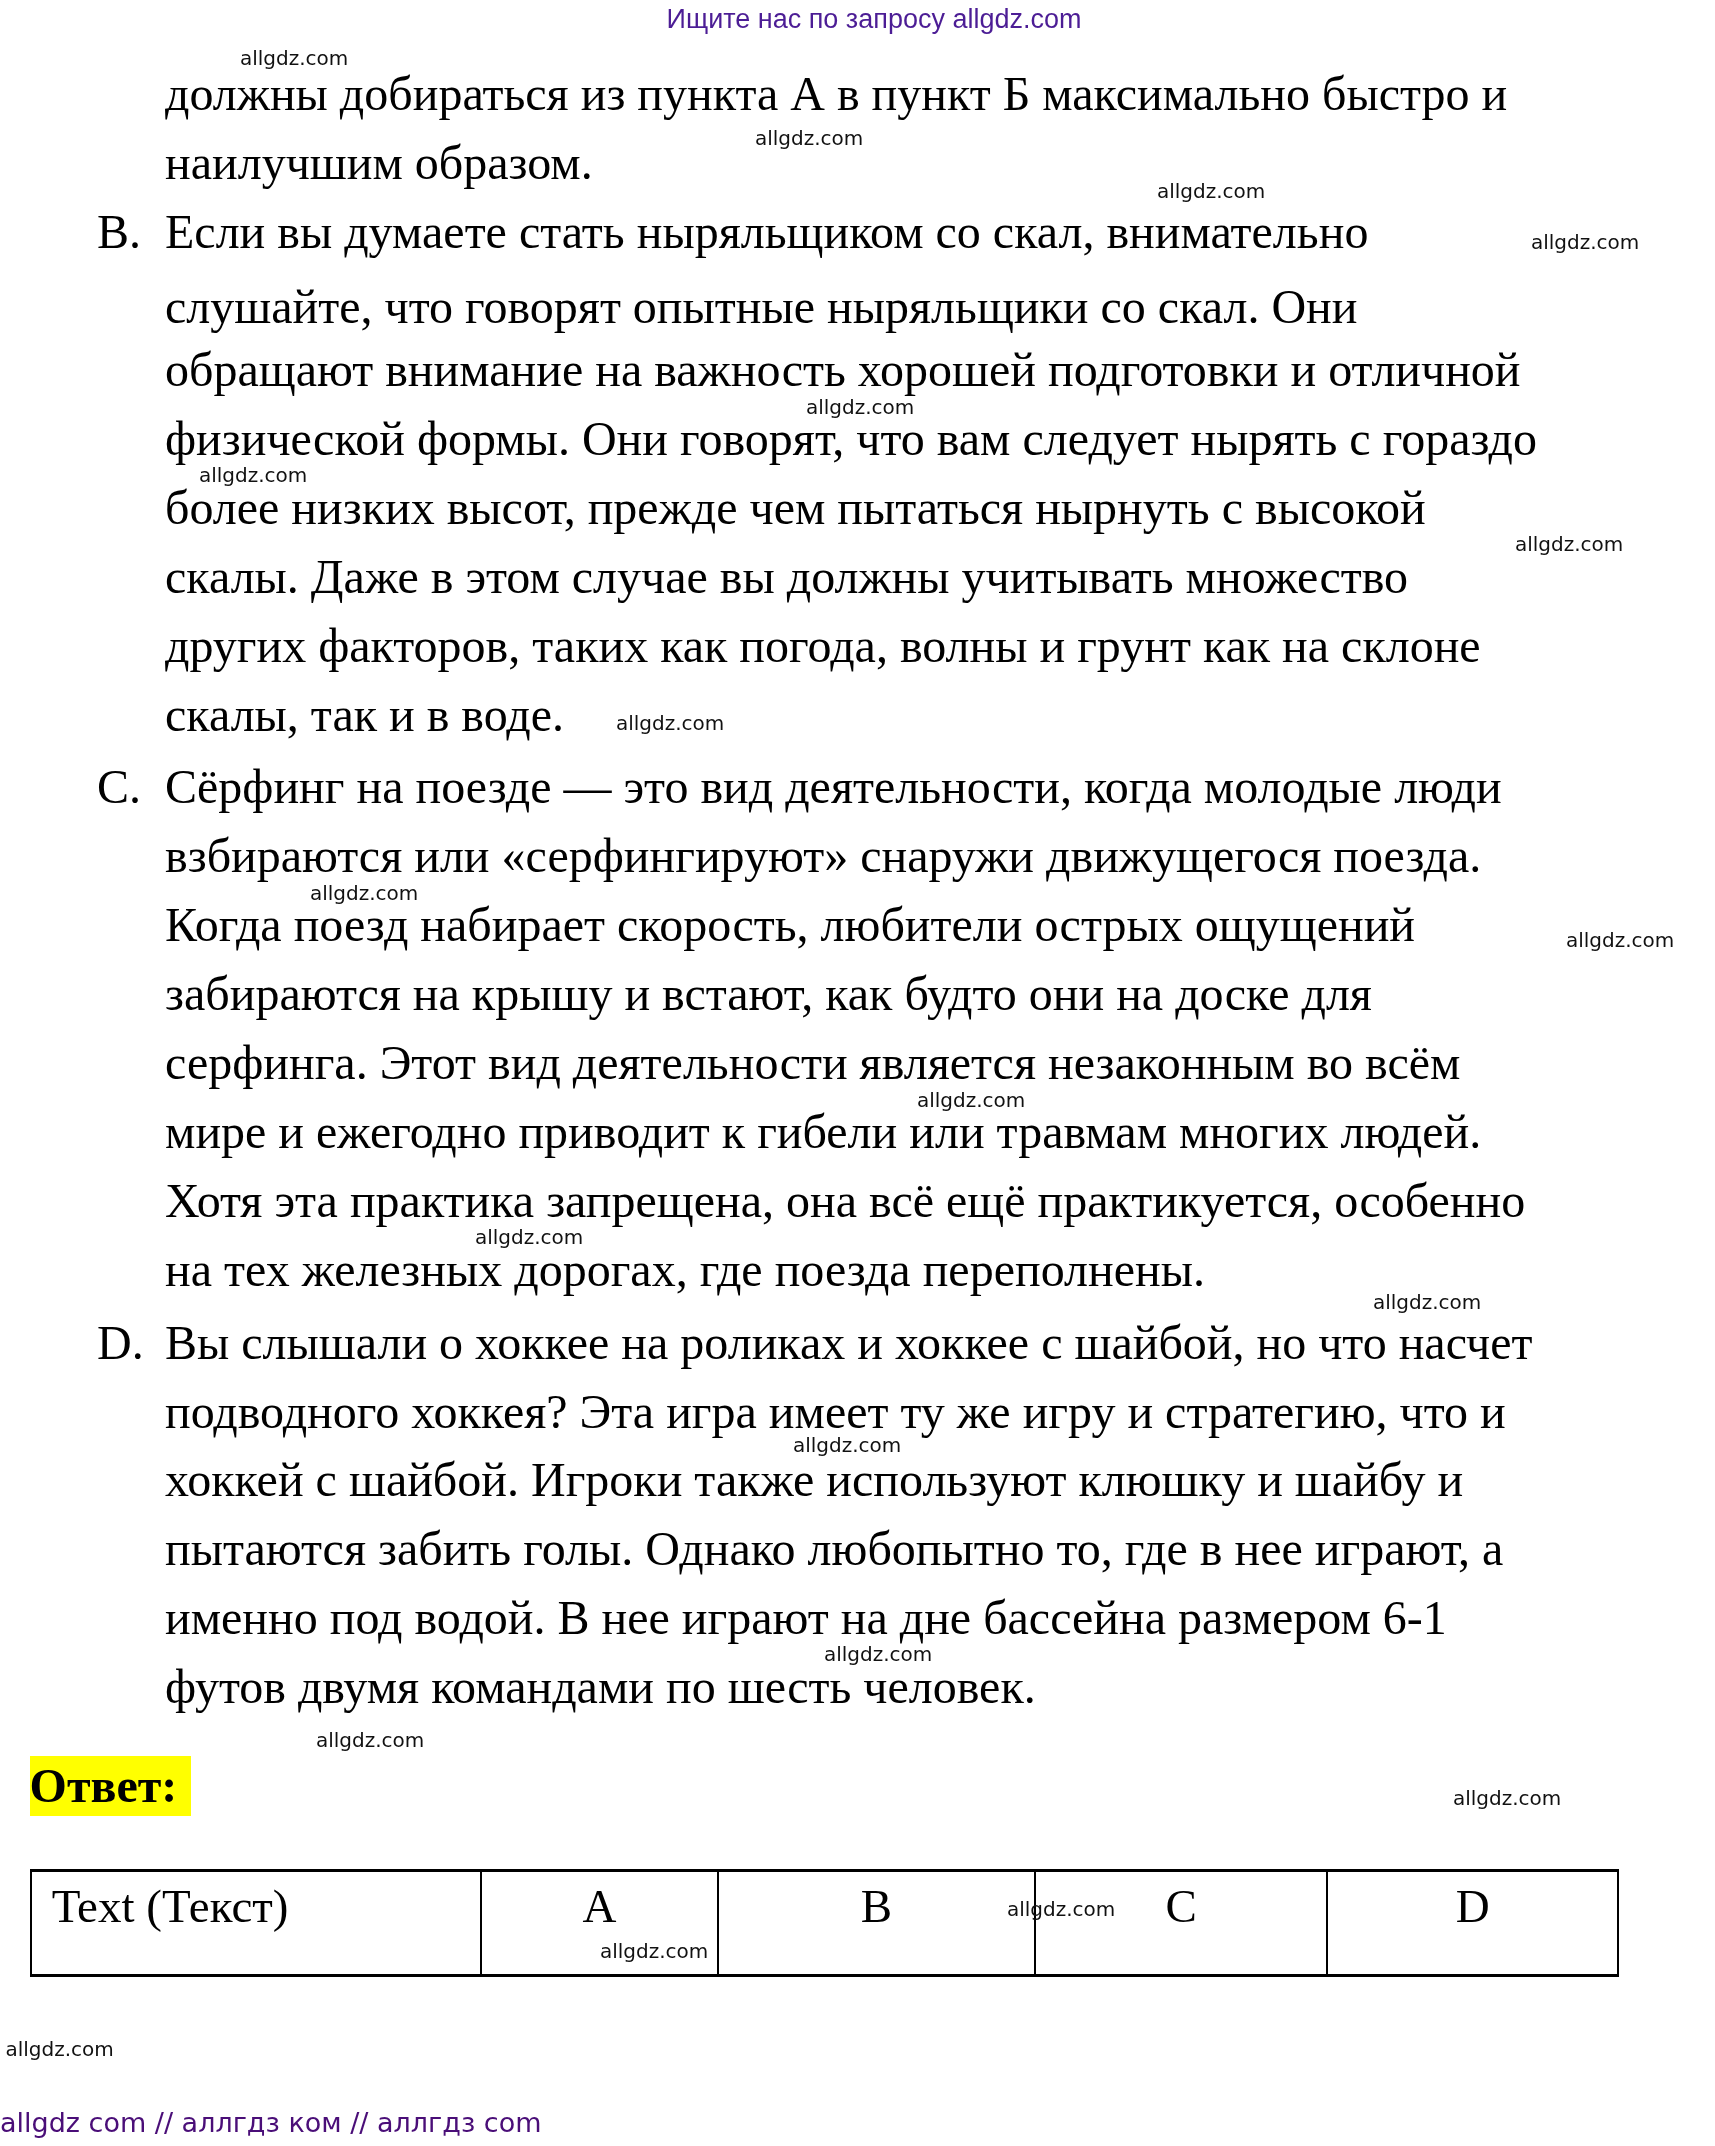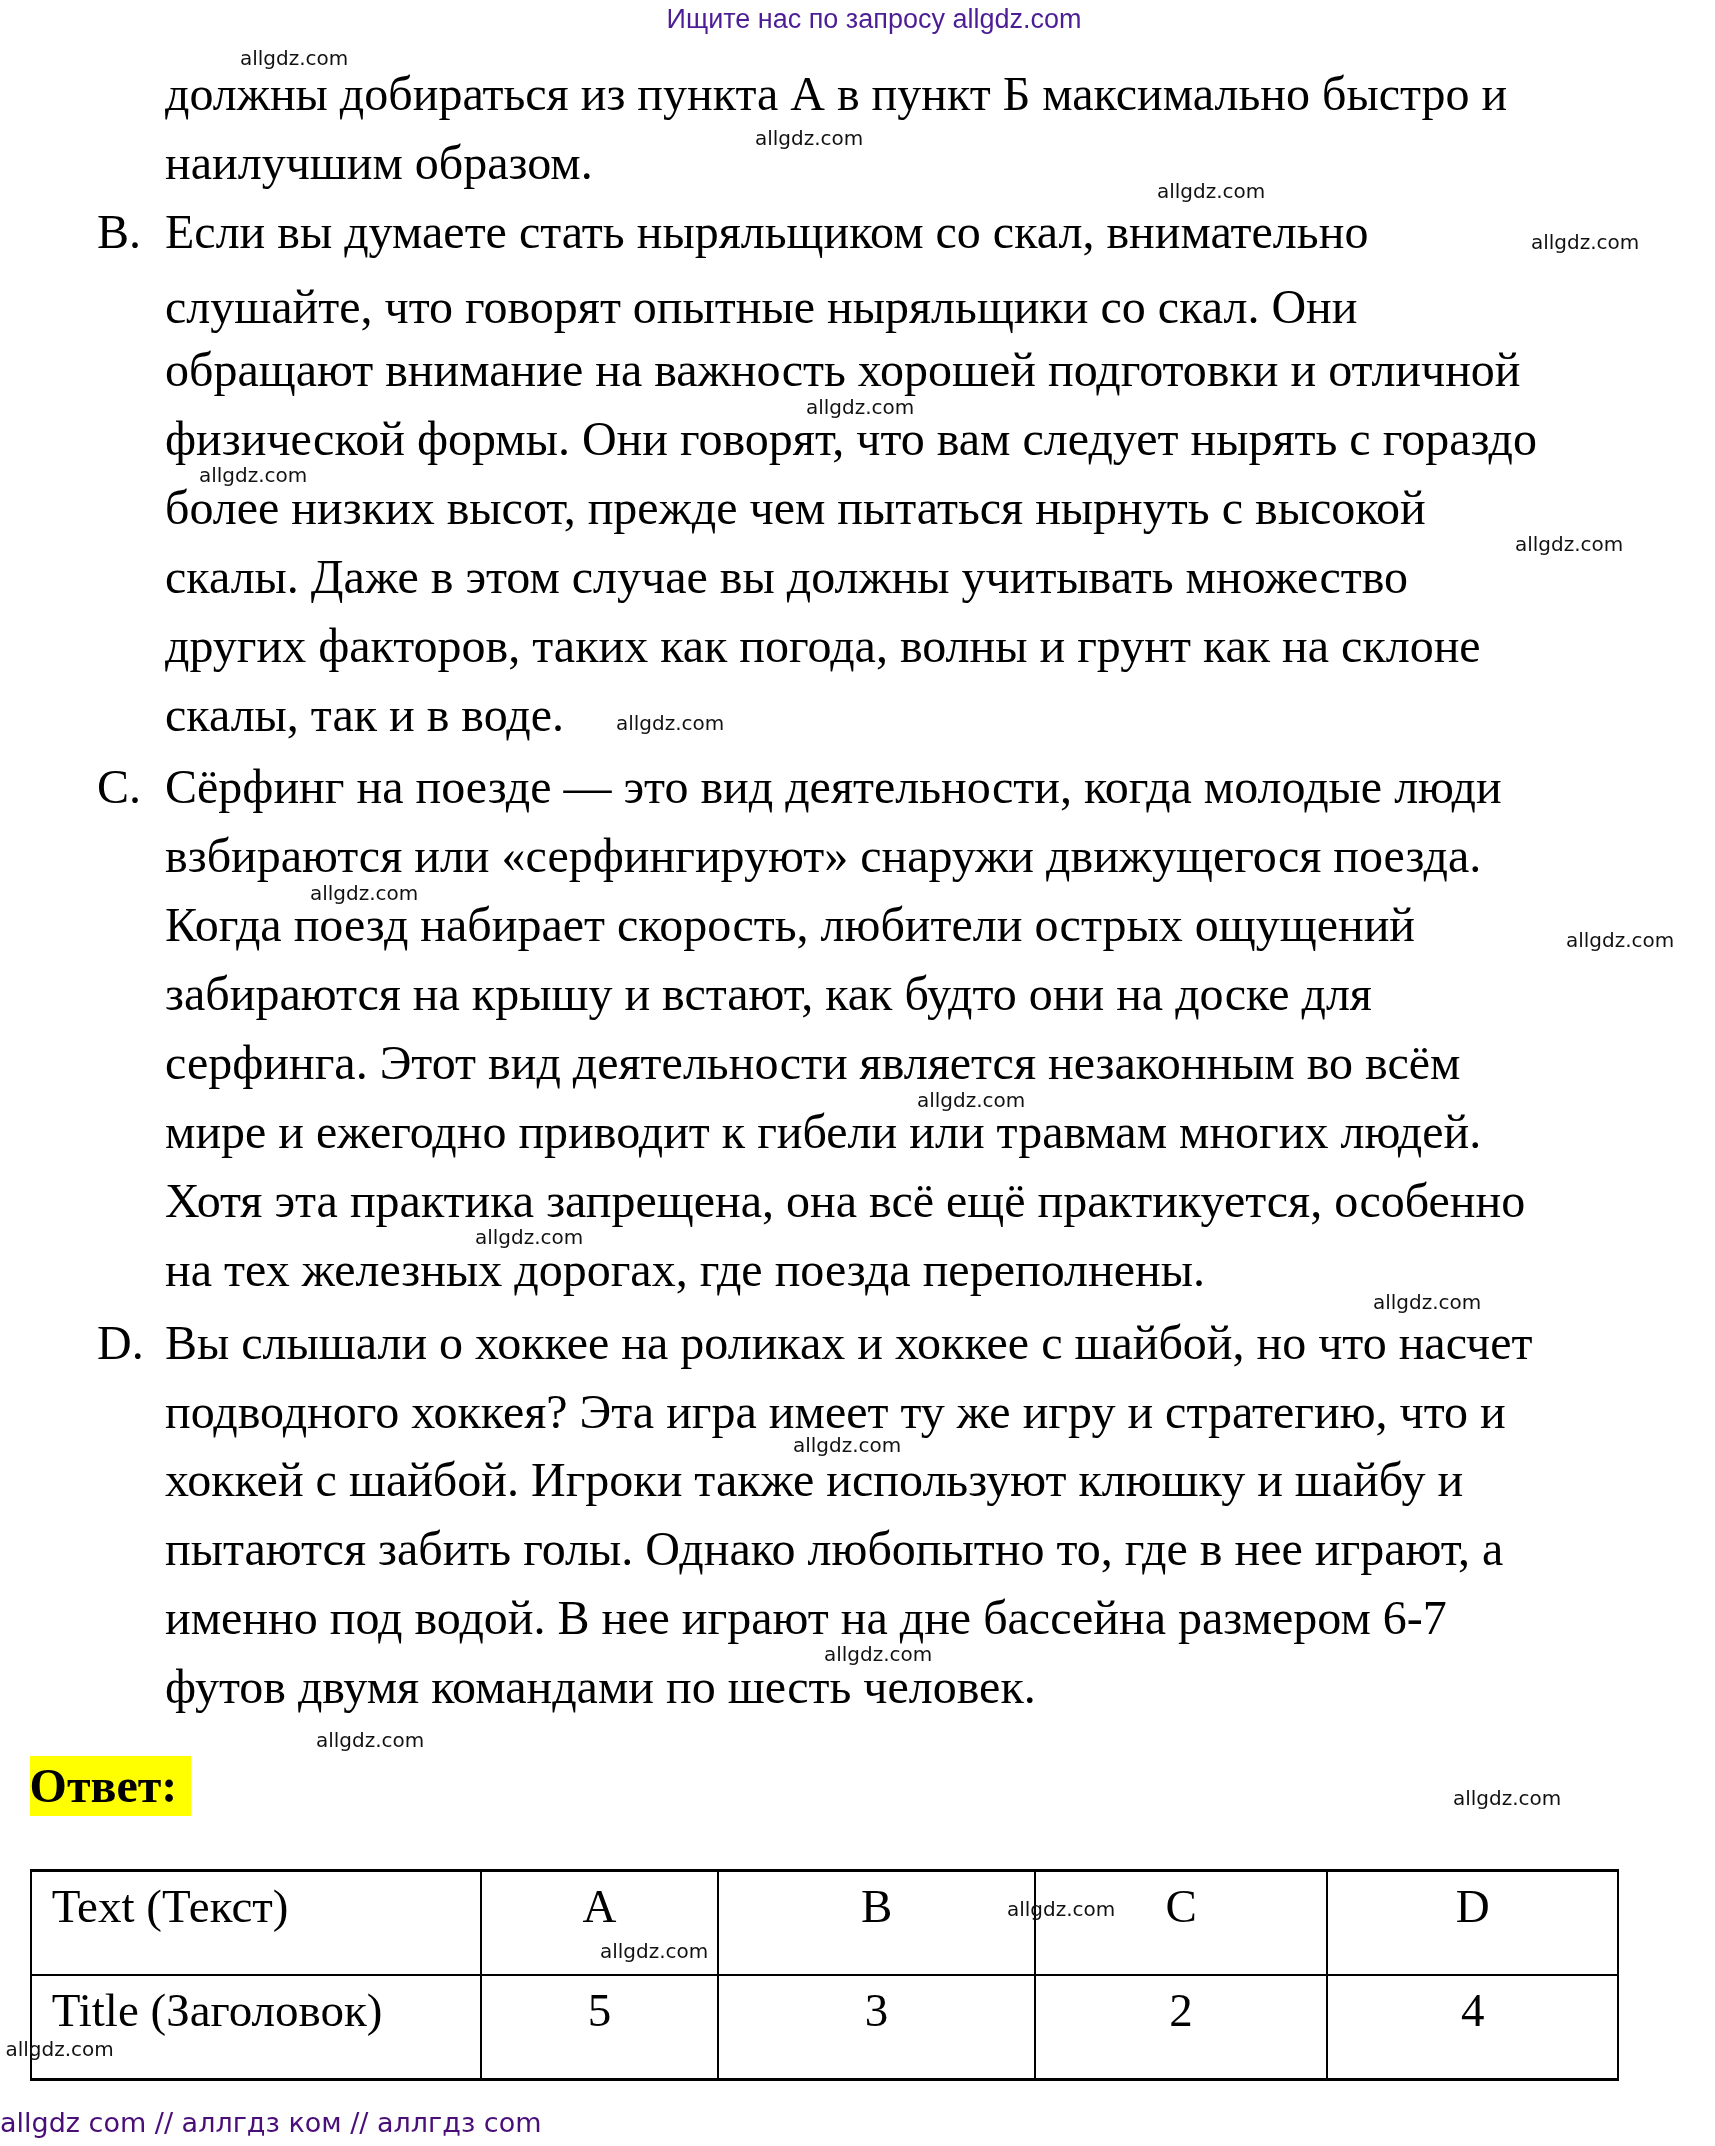--- a/index.html
+++ b/index.html
@@ -57,48 +57,41 @@
   <div class="line" style="top:1166px;">Хотя эта практика запрещена, она всё ещё практикуется, особенно</div>
   <div class="line" style="top:1235px;">на тех железных дорогах, где поезда переполнены.</div>
 </div>
 
 <div>
   <div class="label" style="top:1308px;">D.</div>
   <div class="line" style="top:1308px;">Вы слышали о хоккее на роликах и хоккее с шайбой, но что насчет</div>
   <div class="line" style="top:1377px;">подводного хоккея? Эта игра имеет ту же игру и стратегию, что и</div>
   <div class="line" style="top:1445px;">хоккей с шайбой. Игроки также используют клюшку и шайбу и</div>
   <div class="line" style="top:1514px;">пытаются забить голы. Однако любопытно то, где в нее играют, а</div>
-  <div class="line" style="top:1583px;">именно под водой. В нее играют на дне бассейна размером 6-7</div>
+  <div class="line" style="top:1583px;">именно под водой. В нее играют на дне бассейна размером 6-1</div>
   <div class="line" style="top:1652px;">футов двумя командами по шесть человек.</div>
 </div>
 
 <div class="answer-label">Ответ:</div>
 
 <table class="answer">
   <colgroup>
     <col style="width:450px">
       <col style="width:238px">
       <col style="width:317px">
       <col style="width:293px">
       <col style="width:291px">
   </colgroup>
   <tbody>
       <tr>
     <td class="head">Text (Текст)</td>
     <td class="val">A</td>
     <td class="val">B</td>
     <td class="val">C</td>
     <td class="val">D</td>
-  </tr>
-  <tr>
-    <td class="head">Title (Заголовок)</td>
-    <td class="val">5</td>
-    <td class="val">3</td>
-    <td class="val">2</td>
-    <td class="val">4</td>
   </tr>
 </tbody>
   </table>
 
 <div class="wm" style="left:240px;top:43px;">allgdz.com</div>
 <div class="wm" style="left:755px;top:123px;">allgdz.com</div>
 <div class="wm" style="left:1157px;top:176px;">allgdz.com</div>
 <div class="wm" style="left:1531px;top:227px;">allgdz.com</div>
 <div class="wm" style="left:806px;top:392px;">allgdz.com</div>
 <div class="wm" style="left:199px;top:460px;">allgdz.com</div>

